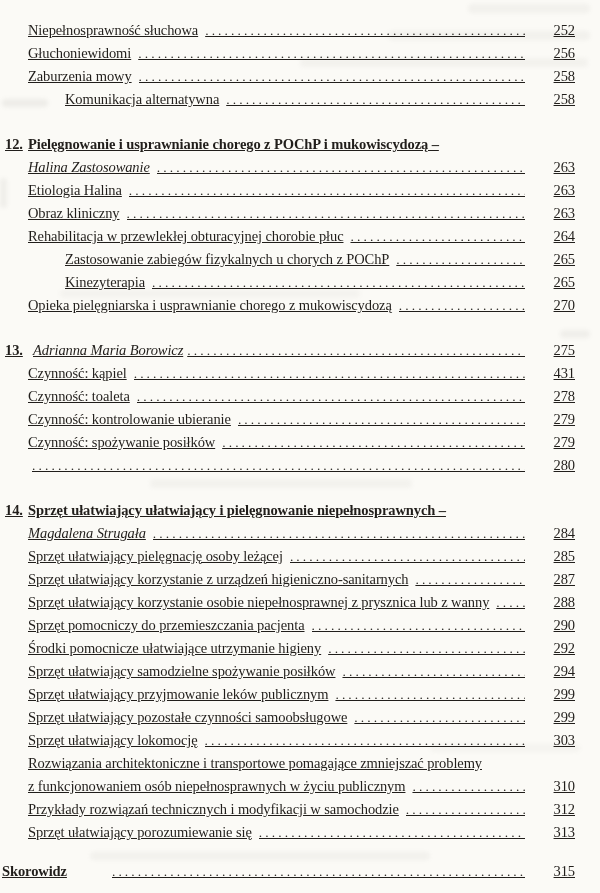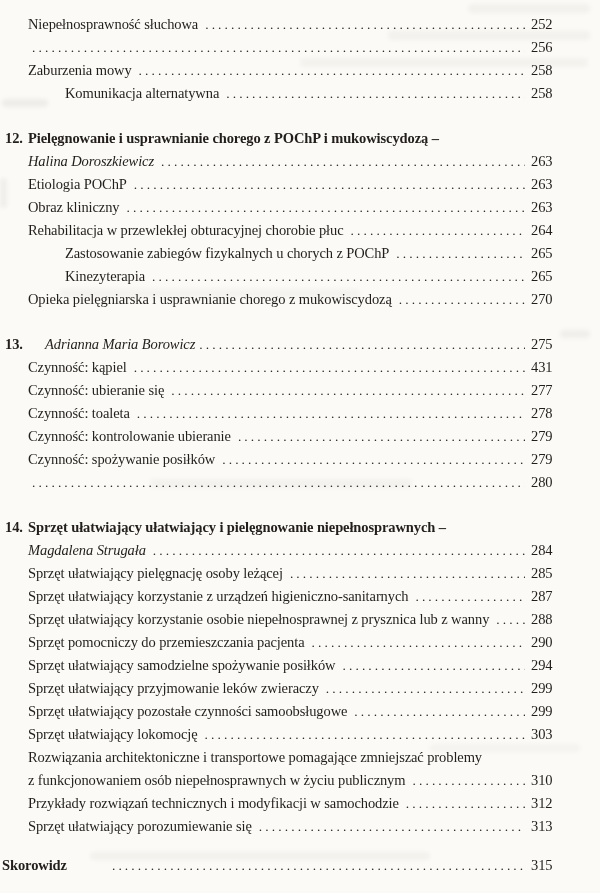--- a/index.html
+++ b/index.html
@@ -12,58 +12,59 @@
     background:var(--paper);
     font-family:"Liberation Serif","DejaVu Serif",serif;
     color:var(--ink);
     font-size:14.5px;
     letter-spacing:-0.1px;
     position:relative;
   }
   .page-wrap{
     position:relative;
     width:600px;height:893px;
-    padding:13px 25px 0 0;
+    padding:19px 25px 0 0;
     z-index:2;
+    text-decoration:underline;
   }
   .row{
     display:flex;
     align-items:baseline;
     height:23px;
     line-height:23px;
     overflow:hidden;
     white-space:nowrap;
   }
   .ind1{padding-left:28px;}
   .ind2{padding-left:65px;}
   .chapter{padding-left:5px;margin-top:22px;}
   .chapter .num{flex:0 0 23px;font-weight:bold;}
   .chapter .title{font-weight:bold;}
   .author{padding-left:28px;}
   .author .title,.author-name{font-style:italic;}
-  .author-name{margin-left:17px;}
+  .author-name{margin-left:5px;}
   .index{padding-left:2px;margin-top:16px;}
   .index .title{font-weight:bold;margin-right:38px;}
   .title{flex:0 0 auto;padding-right:3px;}
   .leader{
     flex:1 1 auto;
     min-width:0;
     overflow:hidden;
     white-space:nowrap;
     margin:0 6px 0 4px;
     color:#2d2a26;
   }
   .leader::after{
     content:"...............................................................................................................................";
     letter-spacing:3.1px;
     font-size:13.5px;
   }
   .pagenum{
     flex:0 0 44px;
-    text-align:left;
+    text-align:right;
     font-size:14.5px;
   }
   
   .smudge{
     position:absolute;
     background:#8d8b84;
     opacity:.08;
     filter:blur(2.2px);
     border-radius:4px;
     pointer-events:none;
@@ -95,44 +96,45 @@
 <div class="smudge s10"></div>
 
 <div class="page-wrap">
   <div>
       <div class="row item ind1">
         <span class="title">Niepełnosprawność słuchowa</span>
         <span class="leader"></span>
         <span class="pagenum">252</span>
       </div>
       <div class="row item ind1">
+        <span class="title">Głuchoniewidomi</span>
         <span class="leader"></span>
         <span class="pagenum">256</span>
       </div>
       <div class="row item ind1">
         <span class="title">Zaburzenia mowy</span>
         <span class="leader"></span>
         <span class="pagenum">258</span>
       </div>
       <div class="row item ind2">
         <span class="title">Komunikacja alternatywna</span>
         <span class="leader"></span>
         <span class="pagenum">258</span>
       </div>
       <div class="row chapter">
         <span class="num">12.</span>
         <span class="title">Pielęgnowanie i usprawnianie chorego z POChP i mukowiscydozą –</span>
       </div>
       <div class="row author">
-        <span class="title">Halina Doroszkiewicz</span>
+        <span class="title">Halina Zastosowanie</span>
         <span class="leader"></span>
         <span class="pagenum">263</span>
       </div>
       <div class="row item ind1">
-        <span class="title">Etiologia POChP</span>
+        <span class="title">Etiologia Halina</span>
         <span class="leader"></span>
         <span class="pagenum">263</span>
       </div>
       <div class="row item ind1">
         <span class="title">Obraz kliniczny</span>
         <span class="leader"></span>
         <span class="pagenum">263</span>
       </div>
       <div class="row item ind1">
         <span class="title">Rehabilitacja w przewlekłej obturacyjnej chorobie płuc</span>
@@ -159,25 +161,20 @@
         <span class="author-name">Adrianna Maria Borowicz</span>
         <span class="leader"></span>
         <span class="pagenum">275</span>
       </div>
       <div class="row item ind1">
         <span class="title">Czynność: kąpiel</span>
         <span class="leader"></span>
         <span class="pagenum">431</span>
       </div>
       <div class="row item ind1">
-        <span class="title">Czynność: ubieranie się</span>
-        <span class="leader"></span>
-        <span class="pagenum">277</span>
-      </div>
-      <div class="row item ind1">
         <span class="title">Czynność: toaleta</span>
         <span class="leader"></span>
         <span class="pagenum">278</span>
       </div>
       <div class="row item ind1">
         <span class="title">Czynność: kontrolowanie ubieranie</span>
         <span class="leader"></span>
         <span class="pagenum">279</span>
       </div>
       <div class="row item ind1">
@@ -212,26 +209,31 @@
         <span class="title">Sprzęt ułatwiający korzystanie osobie niepełnosprawnej z prysznica lub z wanny</span>
         <span class="leader"></span>
         <span class="pagenum">288</span>
       </div>
       <div class="row item ind1">
         <span class="title">Sprzęt pomocniczy do przemieszczania pacjenta</span>
         <span class="leader"></span>
         <span class="pagenum">290</span>
       </div>
       <div class="row item ind1">
+        <span class="title">Środki pomocnicze ułatwiające utrzymanie higieny</span>
+        <span class="leader"></span>
+        <span class="pagenum">292</span>
+      </div>
+      <div class="row item ind1">
         <span class="title">Sprzęt ułatwiający samodzielne spożywanie posiłków</span>
         <span class="leader"></span>
         <span class="pagenum">294</span>
       </div>
       <div class="row item ind1">
-        <span class="title">Sprzęt ułatwiający przyjmowanie leków zwieraczy</span>
+        <span class="title">Sprzęt ułatwiający przyjmowanie leków publicznym</span>
         <span class="leader"></span>
         <span class="pagenum">299</span>
       </div>
       <div class="row item ind1">
         <span class="title">Sprzęt ułatwiający pozostałe czynności samoobsługowe</span>
         <span class="leader"></span>
         <span class="pagenum">299</span>
       </div>
       <div class="row item ind1">
         <span class="title">Sprzęt ułatwiający lokomocję</span>

